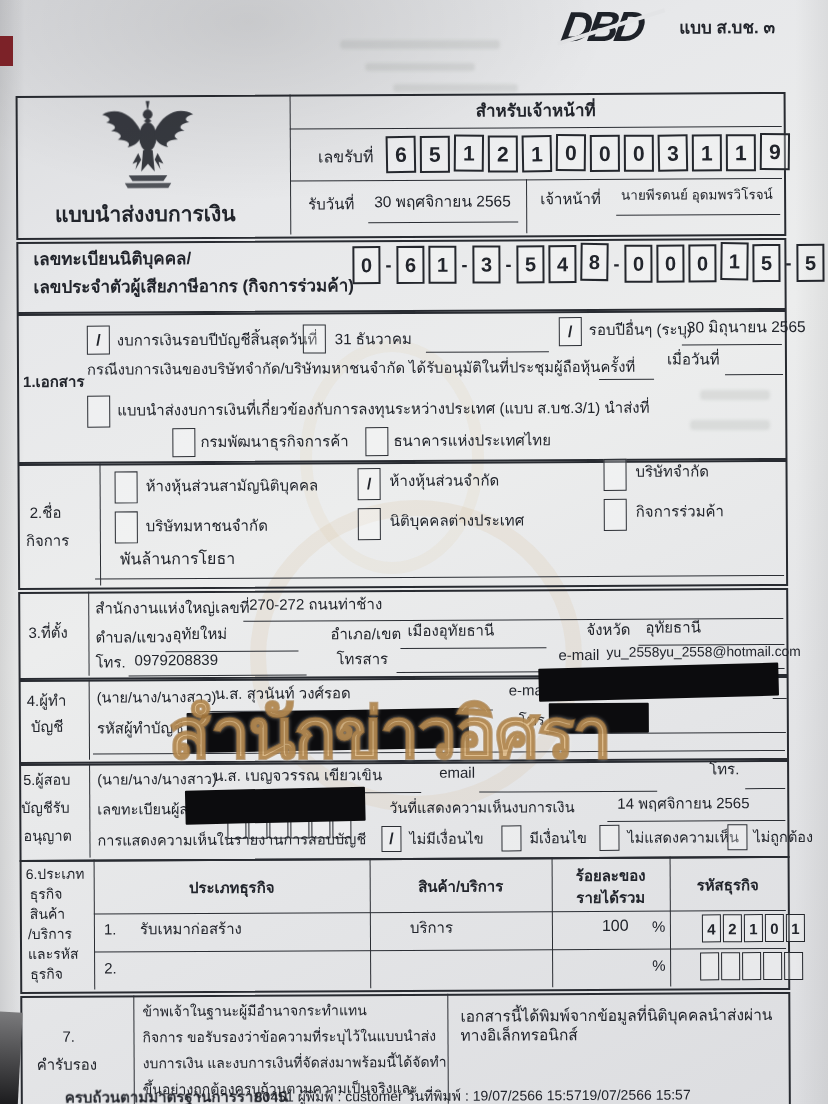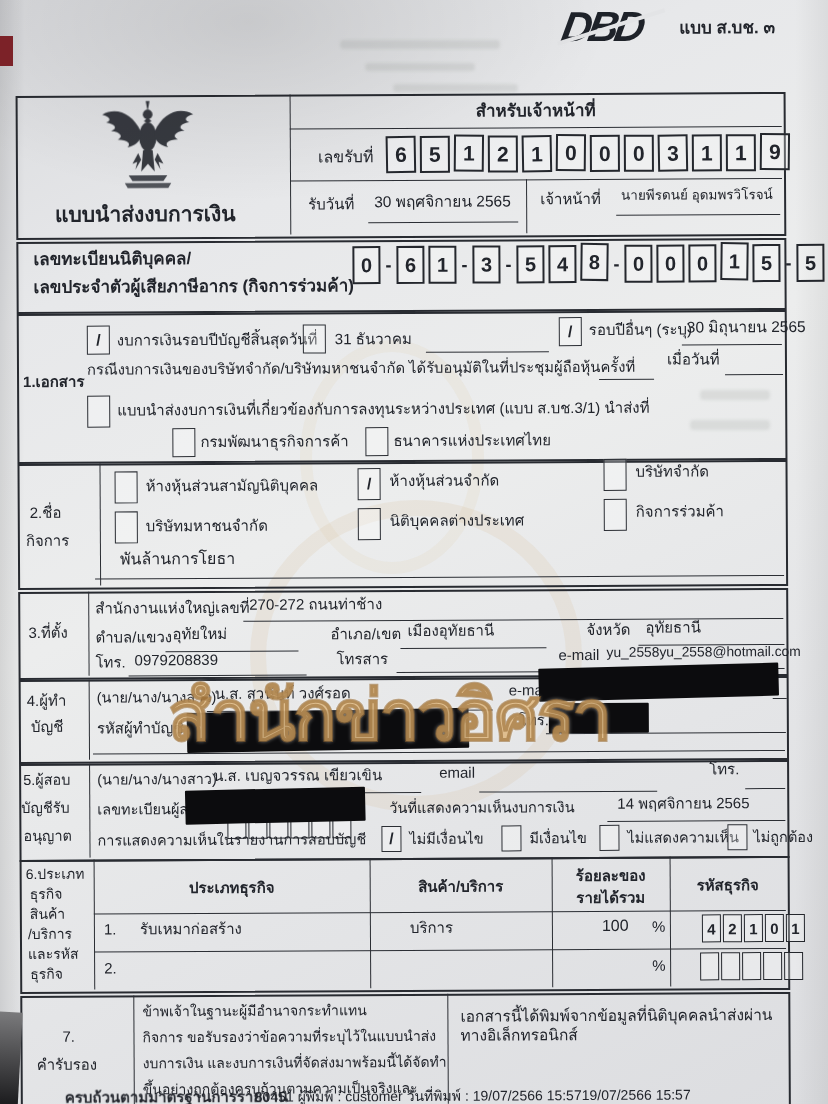--- a/index.html
+++ b/index.html
@@ -26,21 +26,21 @@
       display:flex;align-items:center;justify-content:center;font-size:21px;font-weight:bold;}
   .db:nth-child(3n){transform:rotate(0.8deg) translateY(-1px);}
   .db:nth-child(4n+1){transform:rotate(-0.7deg);}
   .db2{width:24px;height:34px;border:2px solid #24272d;margin:0 2px;background:rgba(255,255,255,0.28);
       display:flex;align-items:center;justify-content:center;font-size:20px;font-weight:bold;}
   .db2:nth-child(5n){transform:rotate(1deg) translateY(-2px);}
   .dash{font-weight:bold;font-size:18px;margin:0 3px;}
   .dbs{width:17px;height:26px;border:1.8px solid #24272d;margin-right:2px;background:rgba(255,255,255,0.3);
       display:flex;align-items:center;justify-content:center;font-size:15px;font-weight:bold;}
   .redact{position:absolute;background:#0c0c0e;border-radius:1px;}
-  .wm1{position:absolute;left:168px;top:660px;width:600px;font-size:70px;font-weight:800;
+  .wm1{position:absolute;left:168px;top:678px;width:600px;font-size:70px;font-weight:800;
       color:rgba(216,176,116,0.78);-webkit-text-stroke:2px rgba(146,100,44,0.55);
       text-shadow:0 0 4px rgba(255,250,240,0.6);letter-spacing:-2px;z-index:6;}
   .wm2{position:absolute;left:322px;top:766px;font-size:28px;font-weight:800;letter-spacing:8px;
       color:rgba(128,133,140,0.48);z-index:6;}
   .smudge{position:absolute;background:rgba(148,156,150,0.20);border-radius:4px;filter:blur(1.5px);}
   .arc{position:absolute;border-radius:50%;pointer-events:none;}
   .garuda{position:absolute;left:92px;top:98px;filter:blur(0.4px);opacity:0.95;}
   .dbd{position:absolute;left:565px;top:4px;font-style:italic;font-weight:900;font-size:42px;
       letter-spacing:-4px;transform:skewX(-10deg);color:#1e2229;}
   .dbd-slash{position:absolute;left:558px;top:26px;width:112px;height:4px;background:#e3e4e6;

